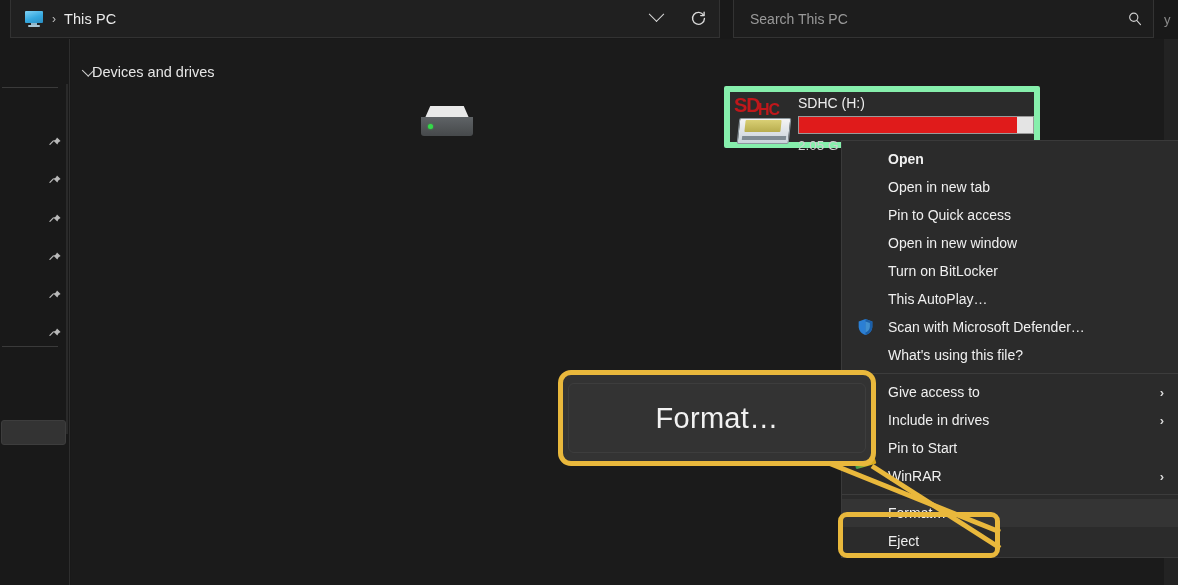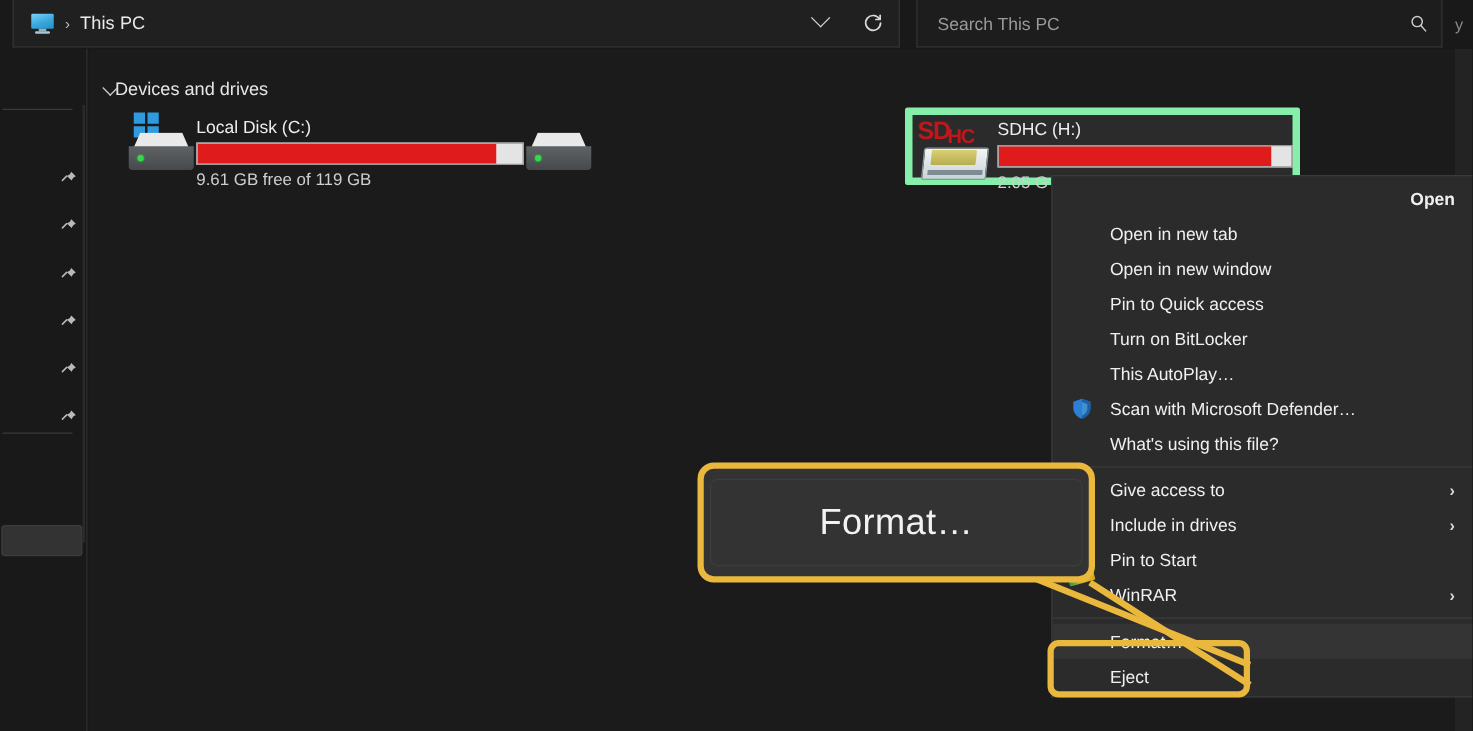--- a/index.html
+++ b/index.html
@@ -287,21 +287,21 @@
   .ctx-item {
     position: relative;
     height: 28px;
     display: flex; align-items: center;
     padding-left: 46px;
     padding-right: 14px;
     font-size: 14px;
     color: #f0f0f0;
     white-space: nowrap;
   }
-  .ctx-item.bold { font-weight: bold; justify-content: flex-end; }
+  .ctx-item.bold { font-weight: bold; }
   .ctx-item.hover { background: #343434; }
   .ctx-ico {
     position: absolute;
     left: 14px; top: 50%;
     transform: translateY(-50%);
     width: 19px; height: 19px;
   }
   .ctx-arrow {
     margin-left: auto;
     font-size: 13px;
@@ -460,42 +460,20 @@
     <div class="nav-vline"></div>
   </div>
 
   <div class="content">
 
     <div class="group-header">
       <span class="group-chev"></span>
       <span class="group-label">Devices and drives</span>
     </div>
 
-    <div class="drive" style="left:18px; top:51px; width:330px;">
-      <div class="drive-icon-slot">
-        <div class="win-flag">
-          <i></i>
-            <i></i>
-            <i></i>
-            <i></i>
-        </div>
-        <div class="hdd">
-          <div class="top"></div>
-            <div class="body"></div>
-            <div class="led"></div>
-        </div>
-      </div>
-      <div class="drive-text">
-        <div class="drive-name">Local Disk (C:)</div>
-        <div class="bar-track">
-          <div class="bar-fill" id="bar0" style="width: 92%;"></div>
-        </div>
-        <div class="drive-free">9.61 GB free of 119 GB</div>
-      </div>
-    </div>
 
     <div class="drive" style="left:336px; top:51px; width:330px;">
       <div class="drive-icon-slot">
         <div class="hdd">
           <div class="top"></div>
             <div class="body"></div>
             <div class="led"></div>
         </div>
       </div>
     </div>
@@ -524,24 +502,24 @@
   <div class="vscroll"></div>
 
   <div class="ctx-menu" id="ctx-menu">
       <div class="ctx-item bold">
         <span>Open</span>
       </div>
       <div class="ctx-item">
         <span>Open in new tab</span>
       </div>
       <div class="ctx-item">
+        <span>Pin to Quick access</span>
+      </div>
+      <div class="ctx-item">
         <span>Open in new window</span>
-      </div>
-      <div class="ctx-item">
-        <span>Pin to Quick access</span>
       </div>
       <div class="ctx-item">
         <span>Turn on BitLocker</span>
       </div>
       <div class="ctx-item">
         <span>This AutoPlay…</span>
       </div>
       <div class="ctx-item">
         <span class="ctx-ico"><svg class="shield" viewBox="0 0 20 20">
             <path d="M10 1.5 L17.2 4.1 V9.4 C17.2 13.8 14.1 17.1 10 18.5 C5.9 17.1 2.8 13.8 2.8 9.4 V4.1 Z" fill="#2b7fd4"></path>

